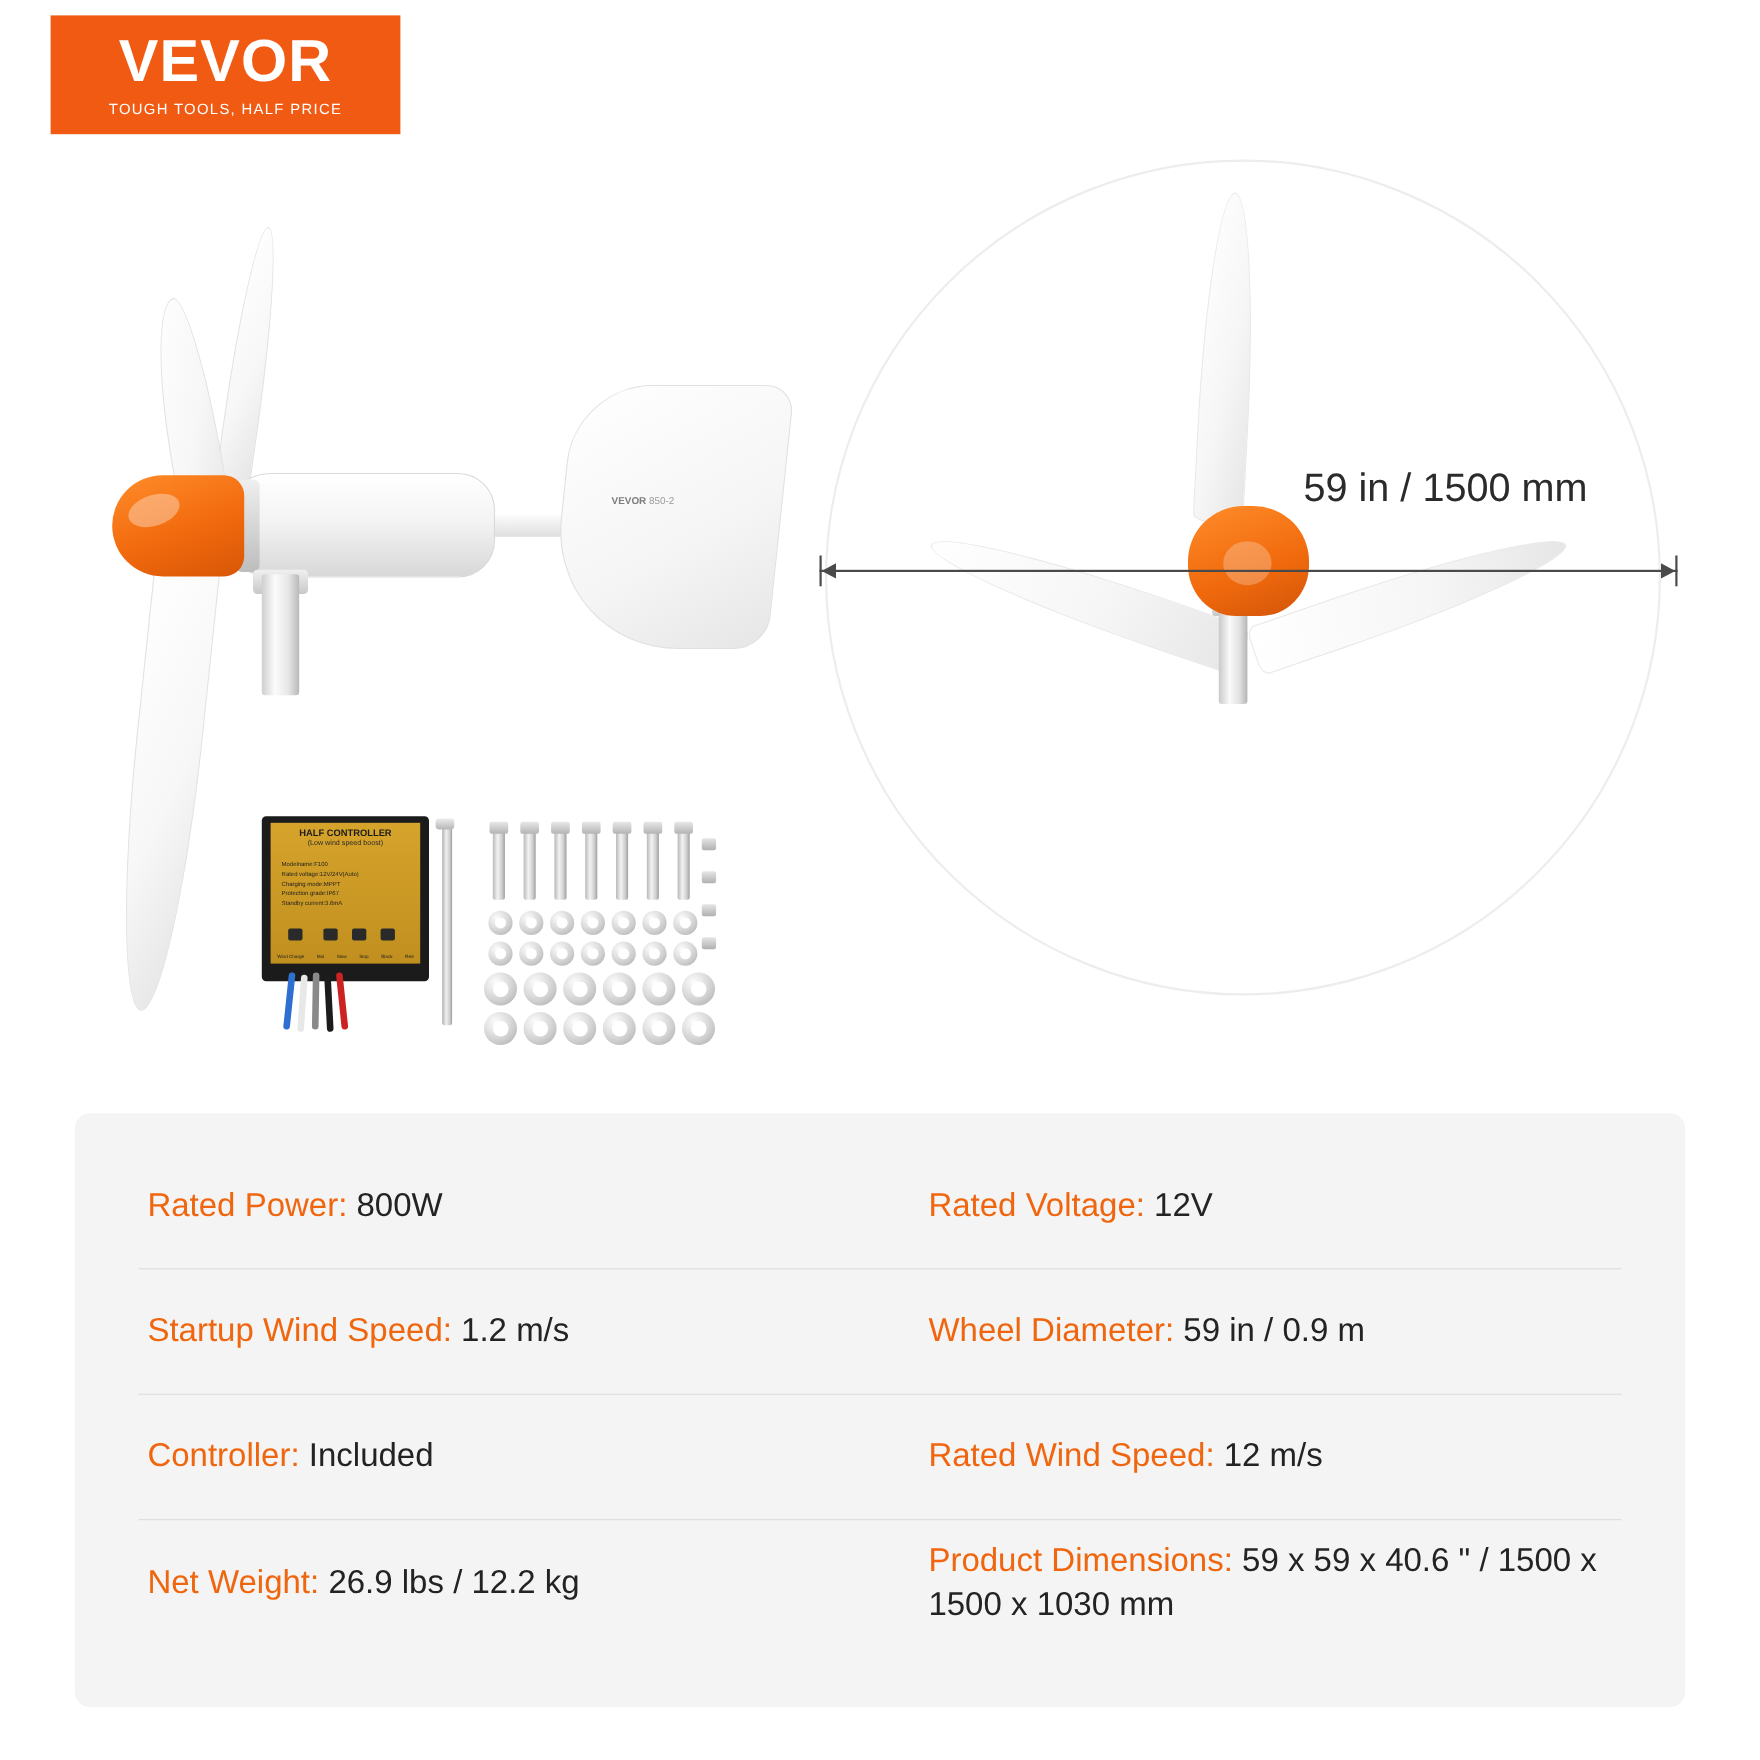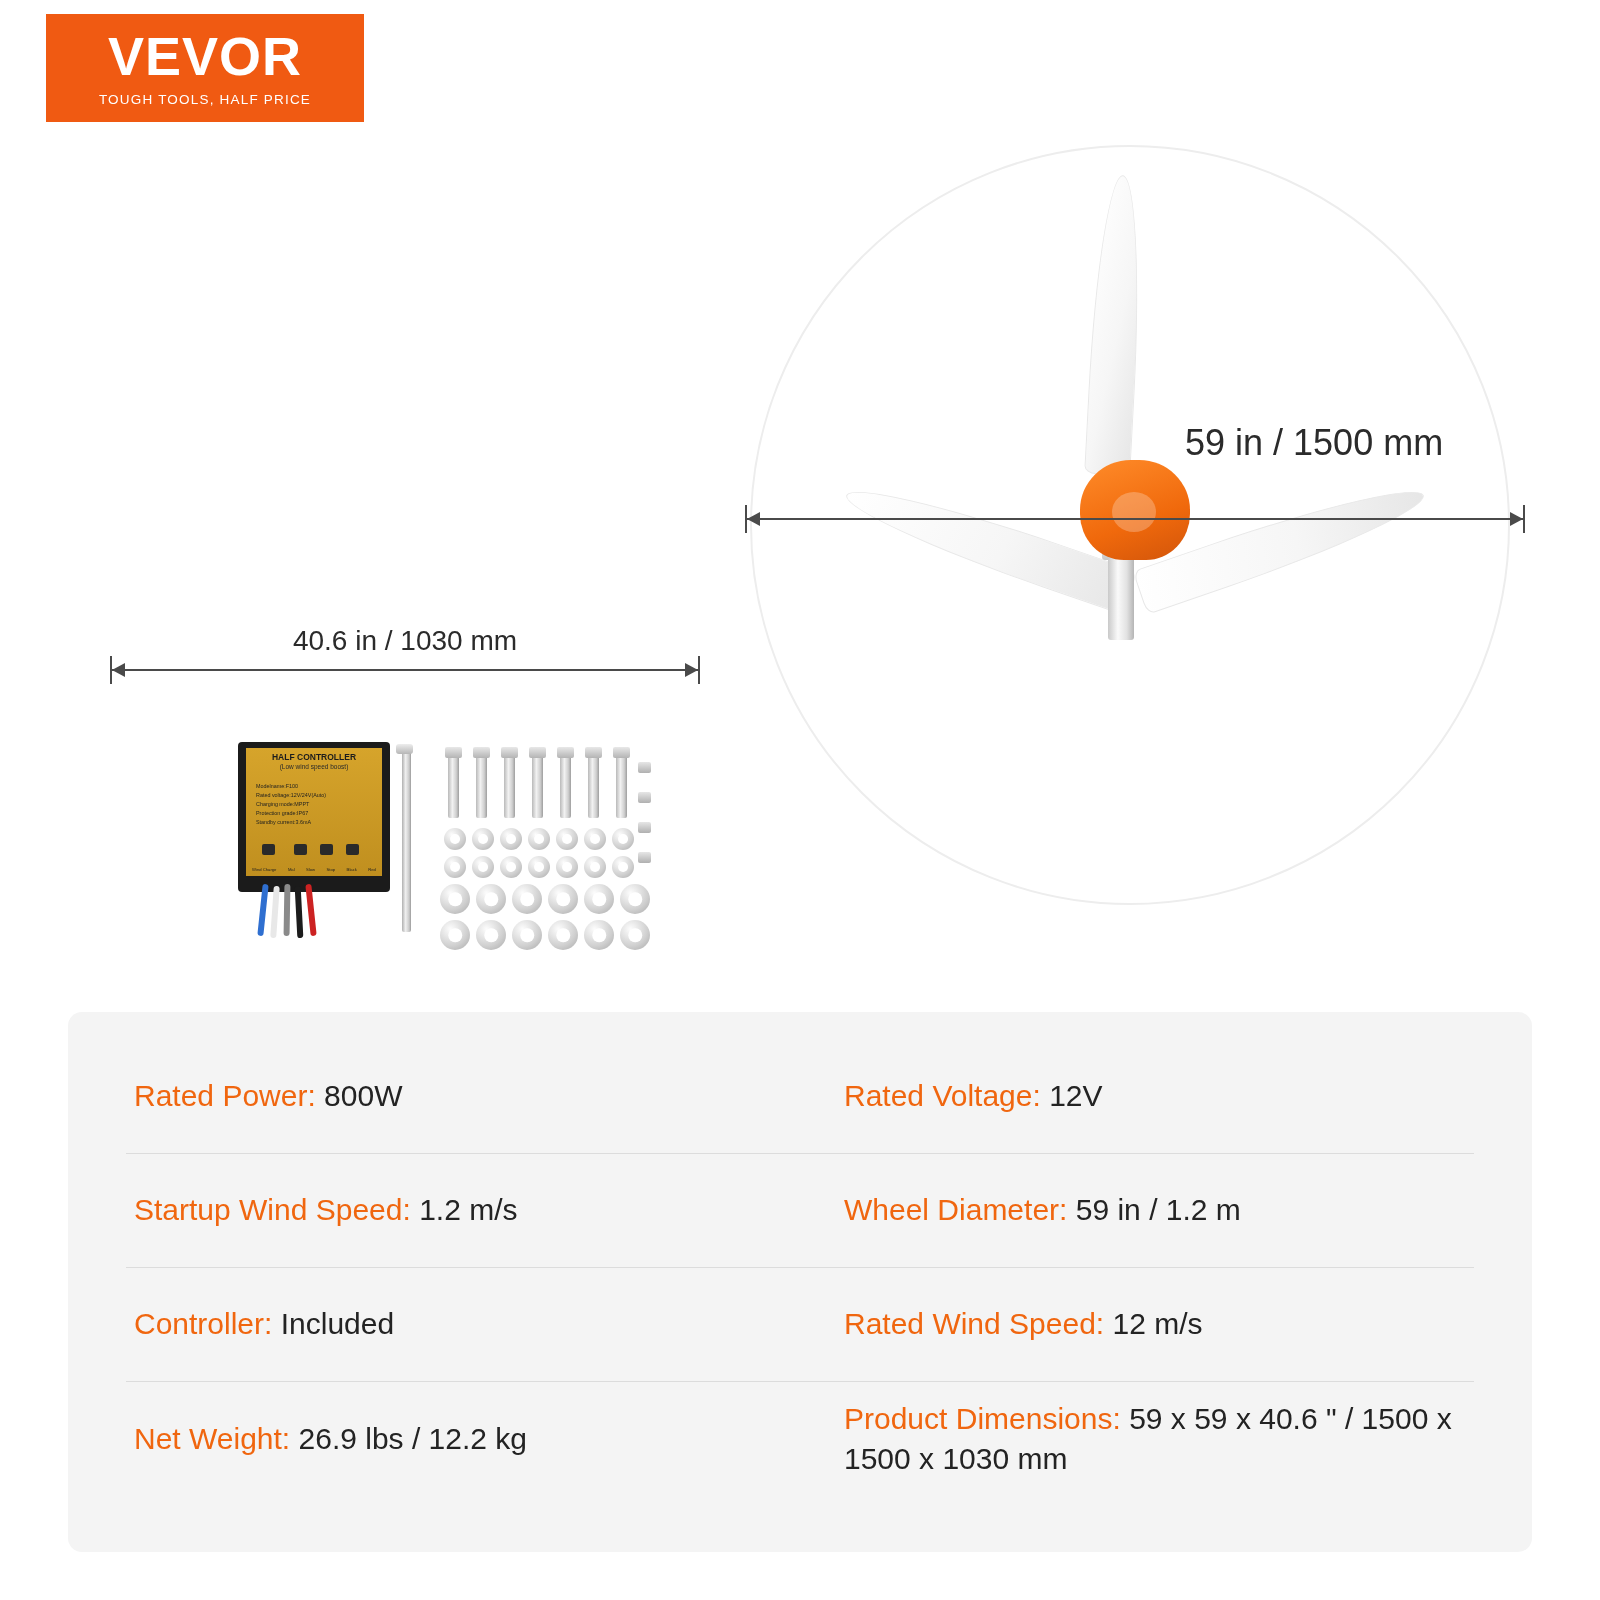--- a/index.html
+++ b/index.html
@@ -165,28 +165,38 @@
 </head>
 <body>
 
 <div class="page">
 
   <div class="logo-box">
     <div class="logo-word">VEVOR</div>
     <div class="logo-tag">TOUGH TOOLS, HALF PRICE</div>
   </div>
 
-
-  <div class="dim-left">
-    <div class="dim-text">40.6 in / 1030 mm</div>
-    <div class="dim-line">
-      <span class="arrowL"></span>
-      <span class="arrowR"></span>
+  <div class="left-art">
+    <div class="blade blade-up1"></div>
+    <div class="blade blade-up2"></div>
+    <div class="blade blade-down"></div>
+    <div class="tail-boom"></div>
+    <div class="tail-fin"></div>
+    <div class="tail-label">
+      <b>VEVOR</b>
+      <span>850-2</span>
     </div>
-  </div>
+    <div class="turbine-body"></div>
+    <div class="hub-ring"></div>
+    <div class="nose-cone"></div>
+    <div class="nose-hi"></div>
+    <div class="mast-collar"></div>
+    <div class="mast"></div>
+  </div>
+
 
   <div class="controller">
     <div class="ctrl-face">
       <div class="ctrl-title">HALF CONTROLLER</div>
       <div class="ctrl-sub">(Low wind speed boost)</div>
       <div class="ctrl-specs">
         <div>Modelname:F100</div>
         <div>Rated voltage:12V/24V(Auto)</div>
         <div>Charging mode:MPPT</div>
         <div>Protection grade:IP67</div>
@@ -311,21 +321,21 @@
         </div>
       </div>
 
       <div class="spec-row">
         <div class="spec-cell">
           <span class="spec-label">Startup Wind Speed:</span>
           <span class="spec-value">1.2 m/s</span>
         </div>
         <div class="spec-cell">
           <span class="spec-label">Wheel Diameter:</span>
-          <span class="spec-value">59 in / 1.2 m</span>
+          <span class="spec-value">59 in / 0.9 m</span>
         </div>
       </div>
 
       <div class="spec-row">
         <div class="spec-cell">
           <span class="spec-label">Controller:</span>
           <span class="spec-value">Included</span>
         </div>
         <div class="spec-cell">
           <span class="spec-label">Rated Wind Speed:</span>

